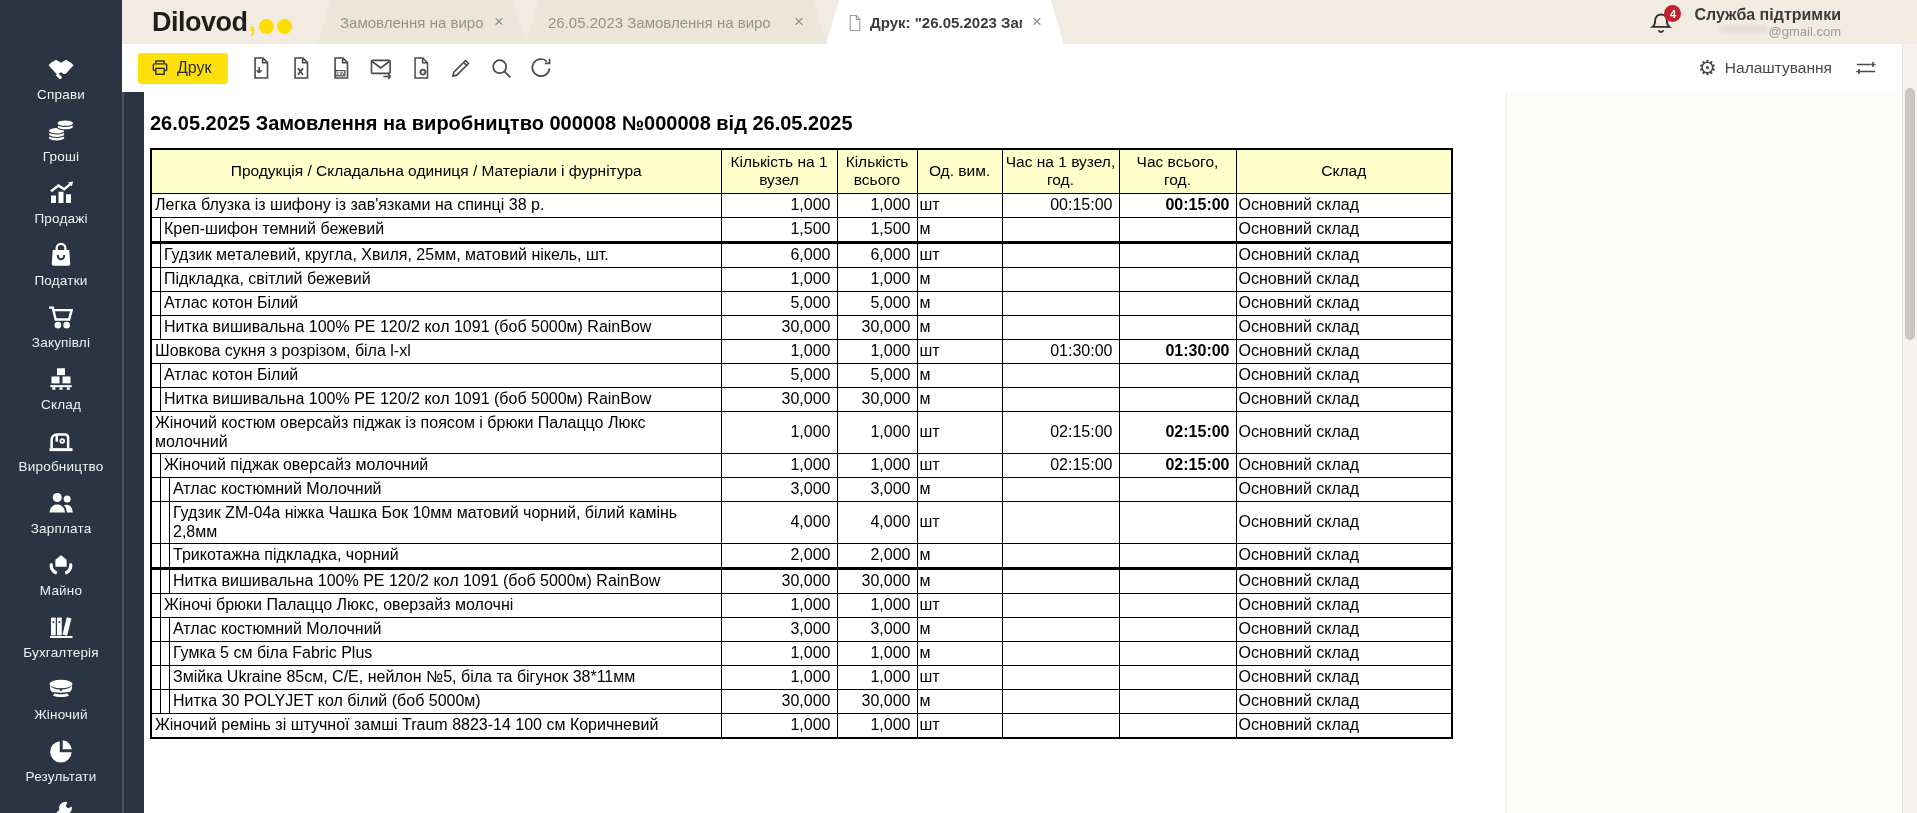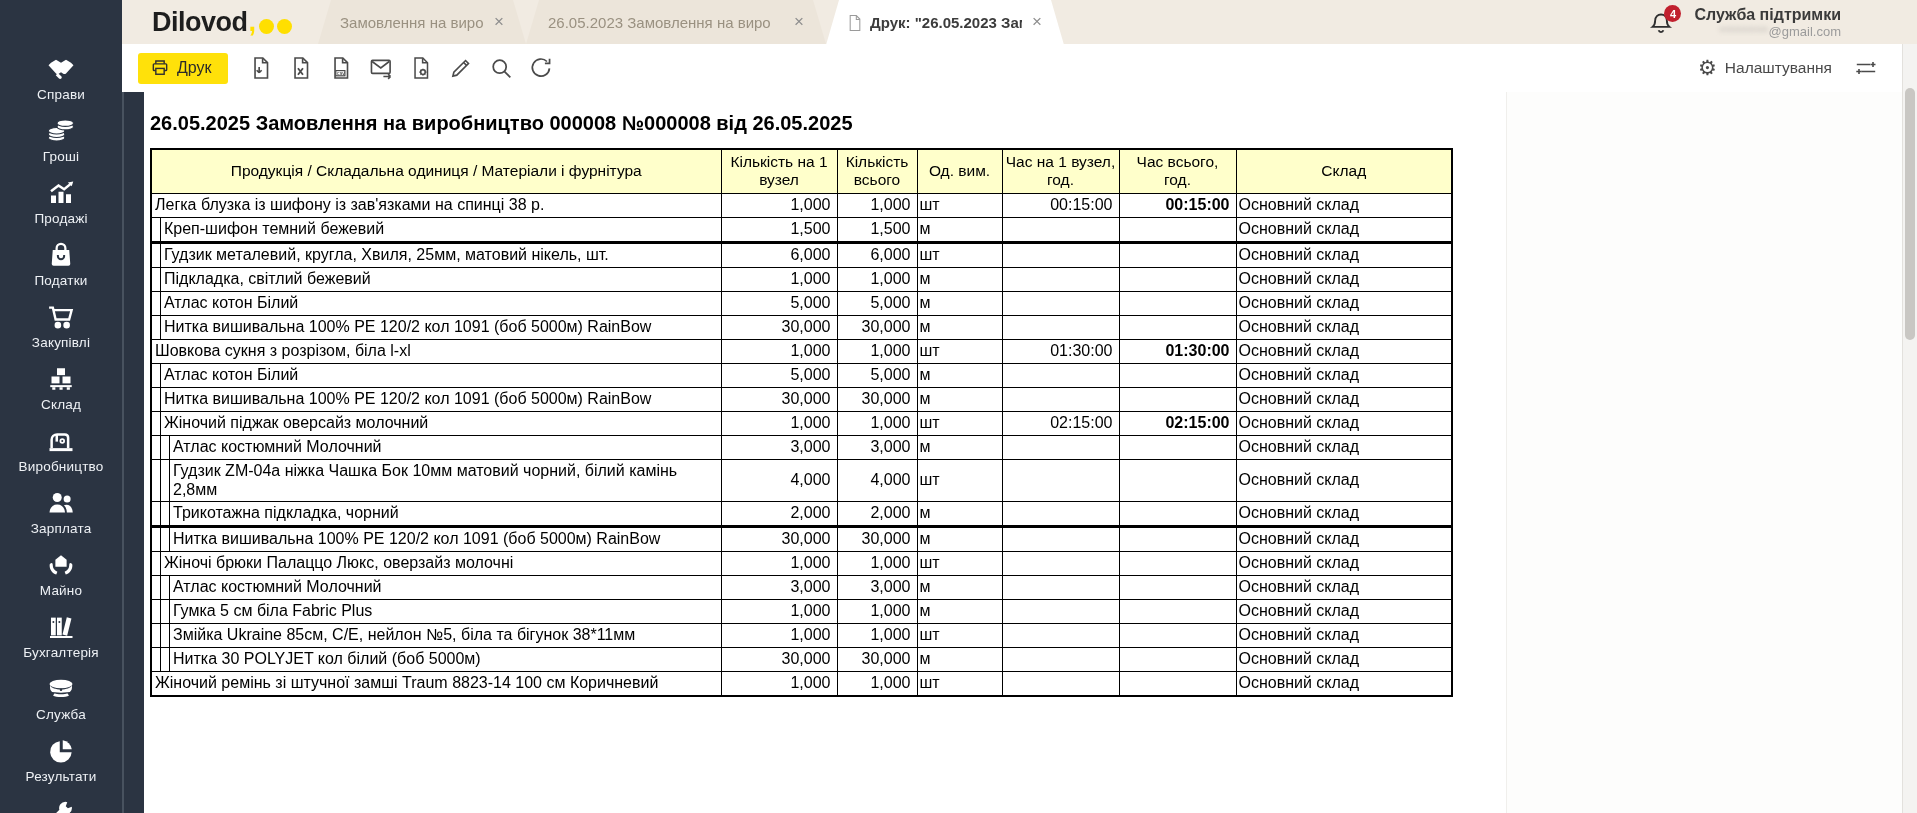--- a/index.html
+++ b/index.html
@@ -206,21 +206,21 @@
     </div>
     <div class="side-item">
       <span class="sicon">
         <svg viewBox="0 0 24 24" fill="#fff">
           <ellipse cx="12" cy="8" rx="9.2" ry="3.4"></ellipse>
           <path d="M3.3 9.2c.9 1.9 4.5 3.2 8.7 3.2s7.8-1.3 8.7-3.2c.4 2.4-.3 4.2-1.6 5.1l-7.1.7-7.1-.7c-1.3-.9-2-2.7-1.6-5.1z"></path>
           <path d="M7 15.4c1.2 1 8.8 1 10 0l1.4 1.7c-2.5 1.6-10.3 1.6-12.8 0z"></path>
           <circle cx="12" cy="12.5" r="1" fill="#2b3442"></circle>
         </svg>
       </span>
-      <span class="side-label">Служба</span>
+      <span class="side-label">Жіночий</span>
     </div>
     <div class="side-item">
       <span class="sicon">
         <svg viewBox="0 0 24 24" fill="#fff">
           <path d="M11 4.1A8.6 8.6 0 1 0 20.5 13H11z"></path>
           <path d="M13.4 3.4a8.6 8.6 0 0 1 7.2 7.2h-7.2z"></path>
         </svg>
       </span>
       <span class="side-label">Результати</span>
     </div>
@@ -523,20 +523,33 @@
           <td class="c-num">30,000</td>
           <td class="c-num">30,000</td>
           <td class="c-unit">м</td>
           <td class="c-time"></td>
           <td class="c-time ttbold"></td>
           <td class="c-wh">Основний склад</td>
         </tr>
         <tr>
           <td>
             <div class="c1">
+              <span class="txt">Жіночий костюм оверсайз піджак із поясом і брюки Палаццо Люкс молочний</span>
+            </div>
+          </td>
+          <td class="c-num">1,000</td>
+          <td class="c-num">1,000</td>
+          <td class="c-unit">шт</td>
+          <td class="c-time">02:15:00</td>
+          <td class="c-time ttbold">02:15:00</td>
+          <td class="c-wh">Основний склад</td>
+        </tr>
+        <tr>
+          <td>
+            <div class="c1">
               <span class="guide"></span>
               <span class="txt">Жіночий  піджак оверсайз молочний</span>
             </div>
           </td>
           <td class="c-num">1,000</td>
           <td class="c-num">1,000</td>
           <td class="c-unit">шт</td>
           <td class="c-time">02:15:00</td>
           <td class="c-time ttbold">02:15:00</td>
           <td class="c-wh">Основний склад</td>

